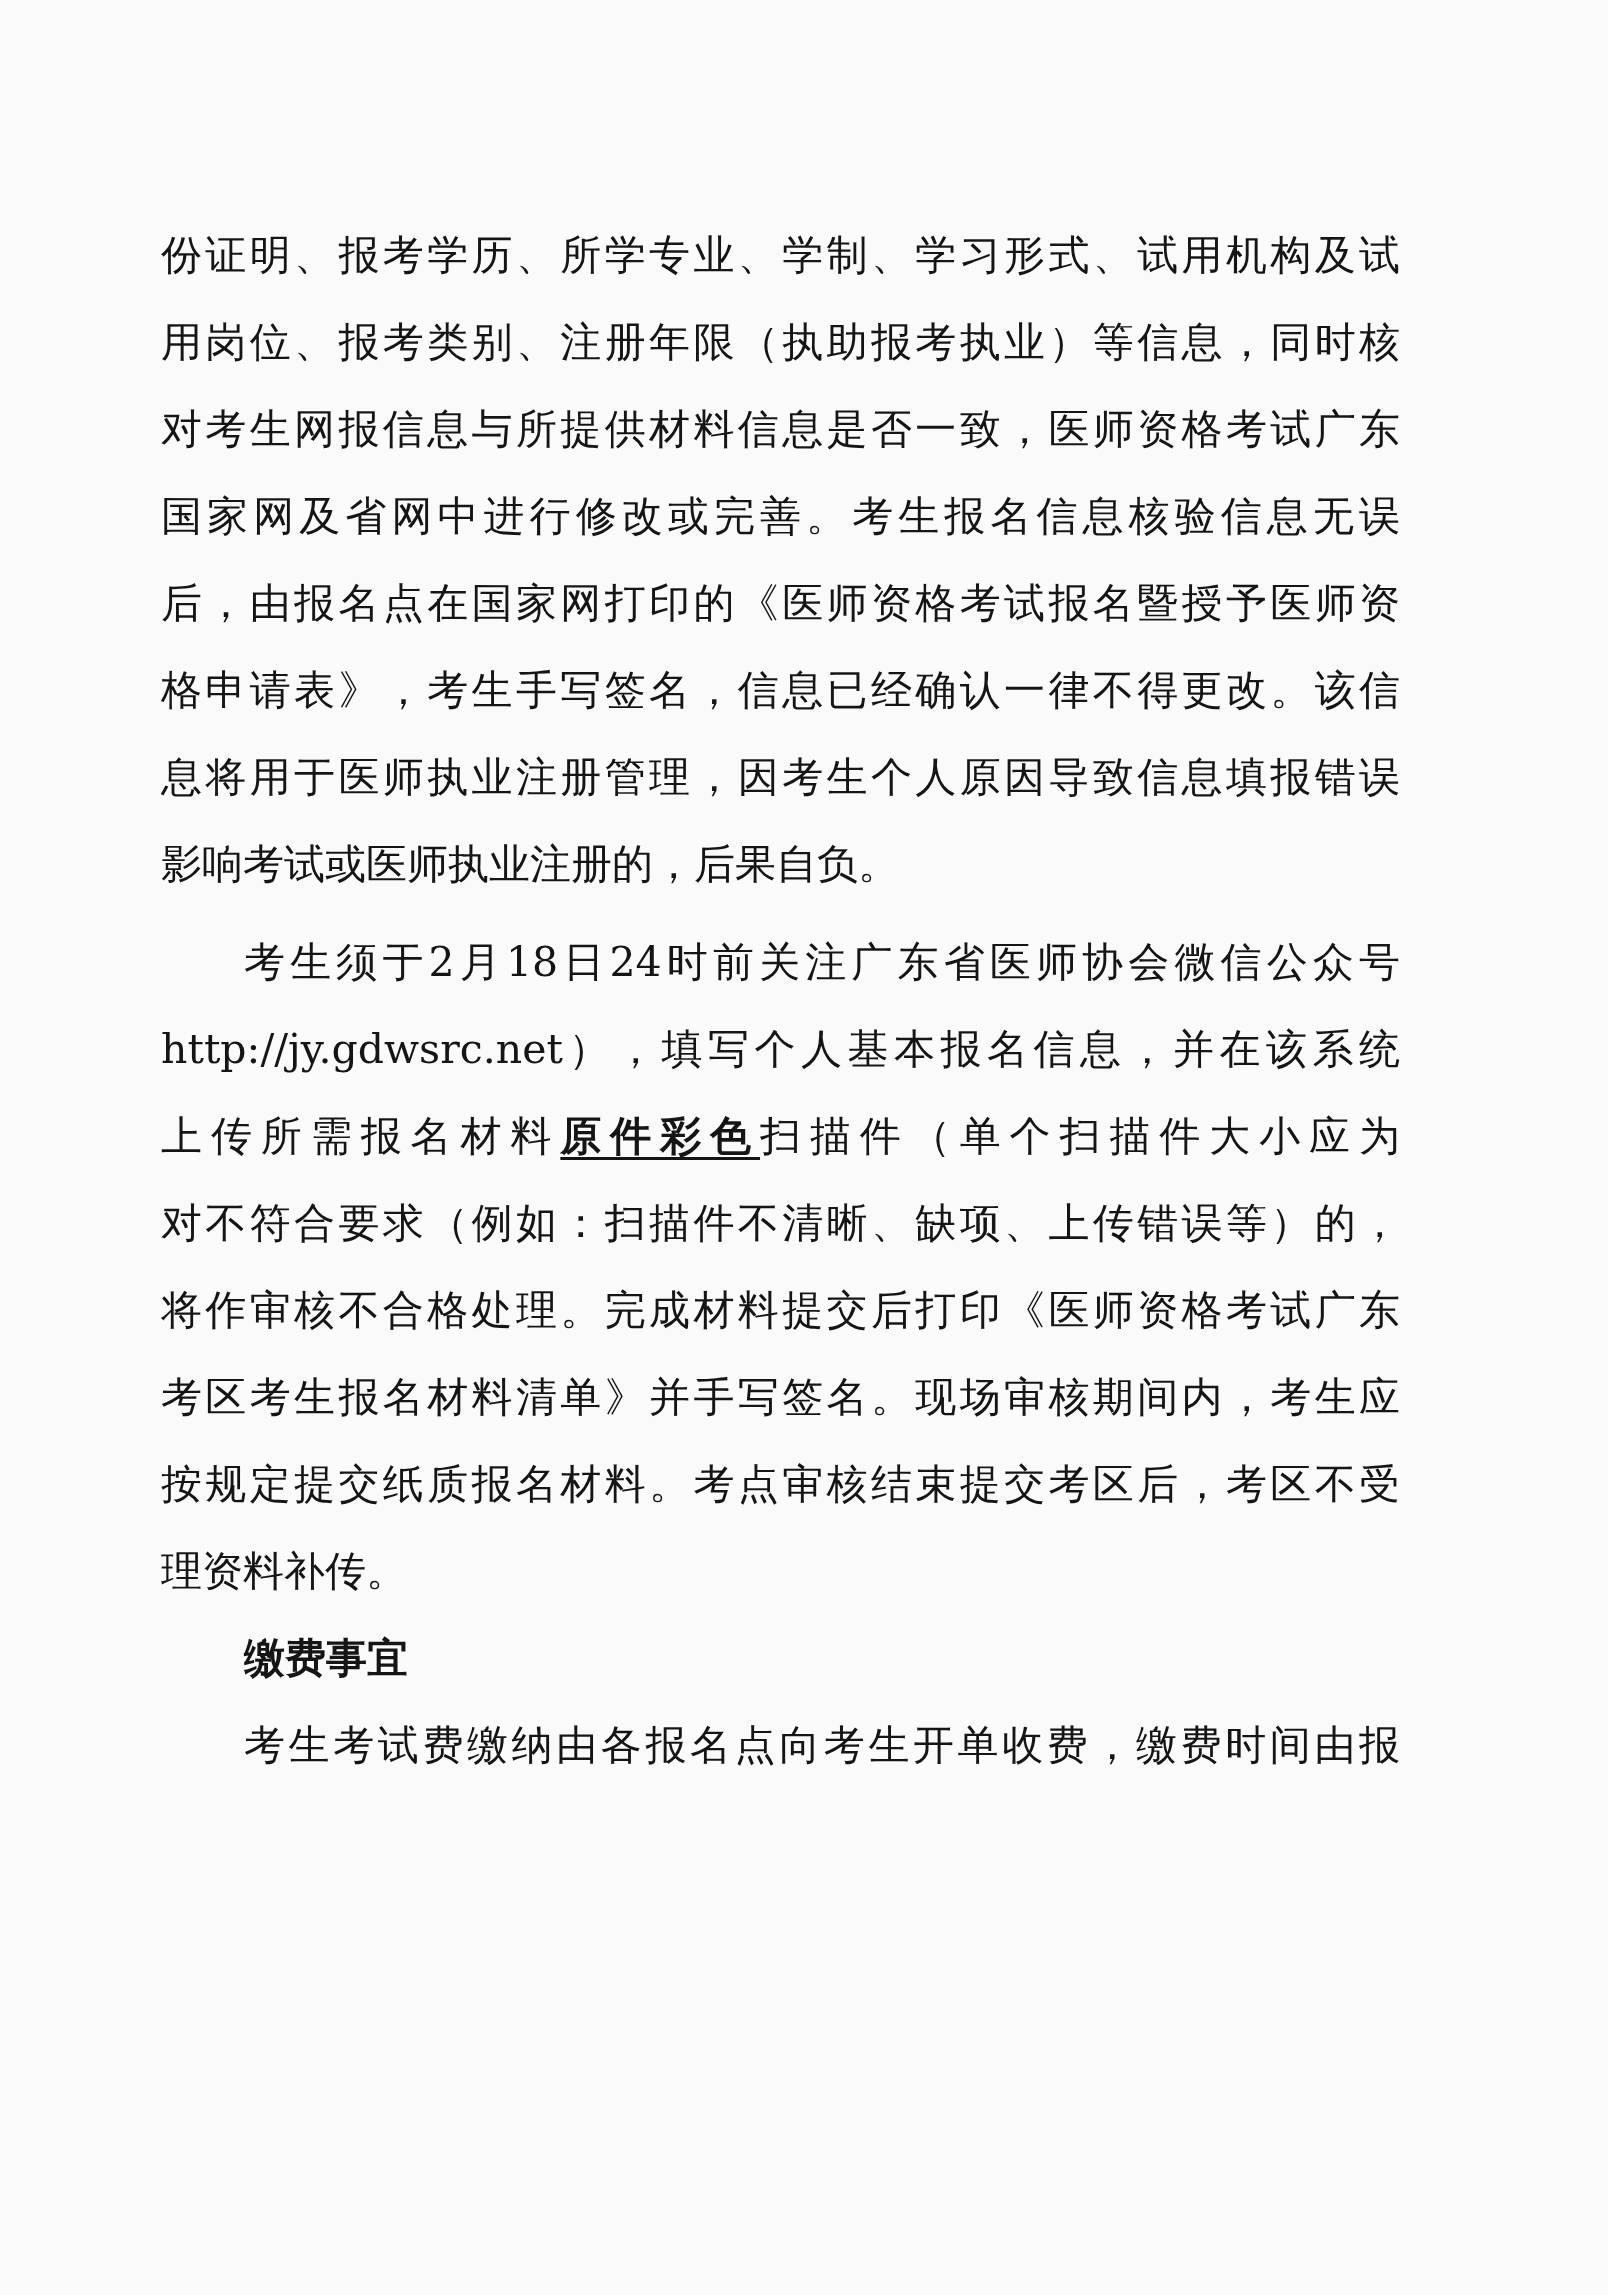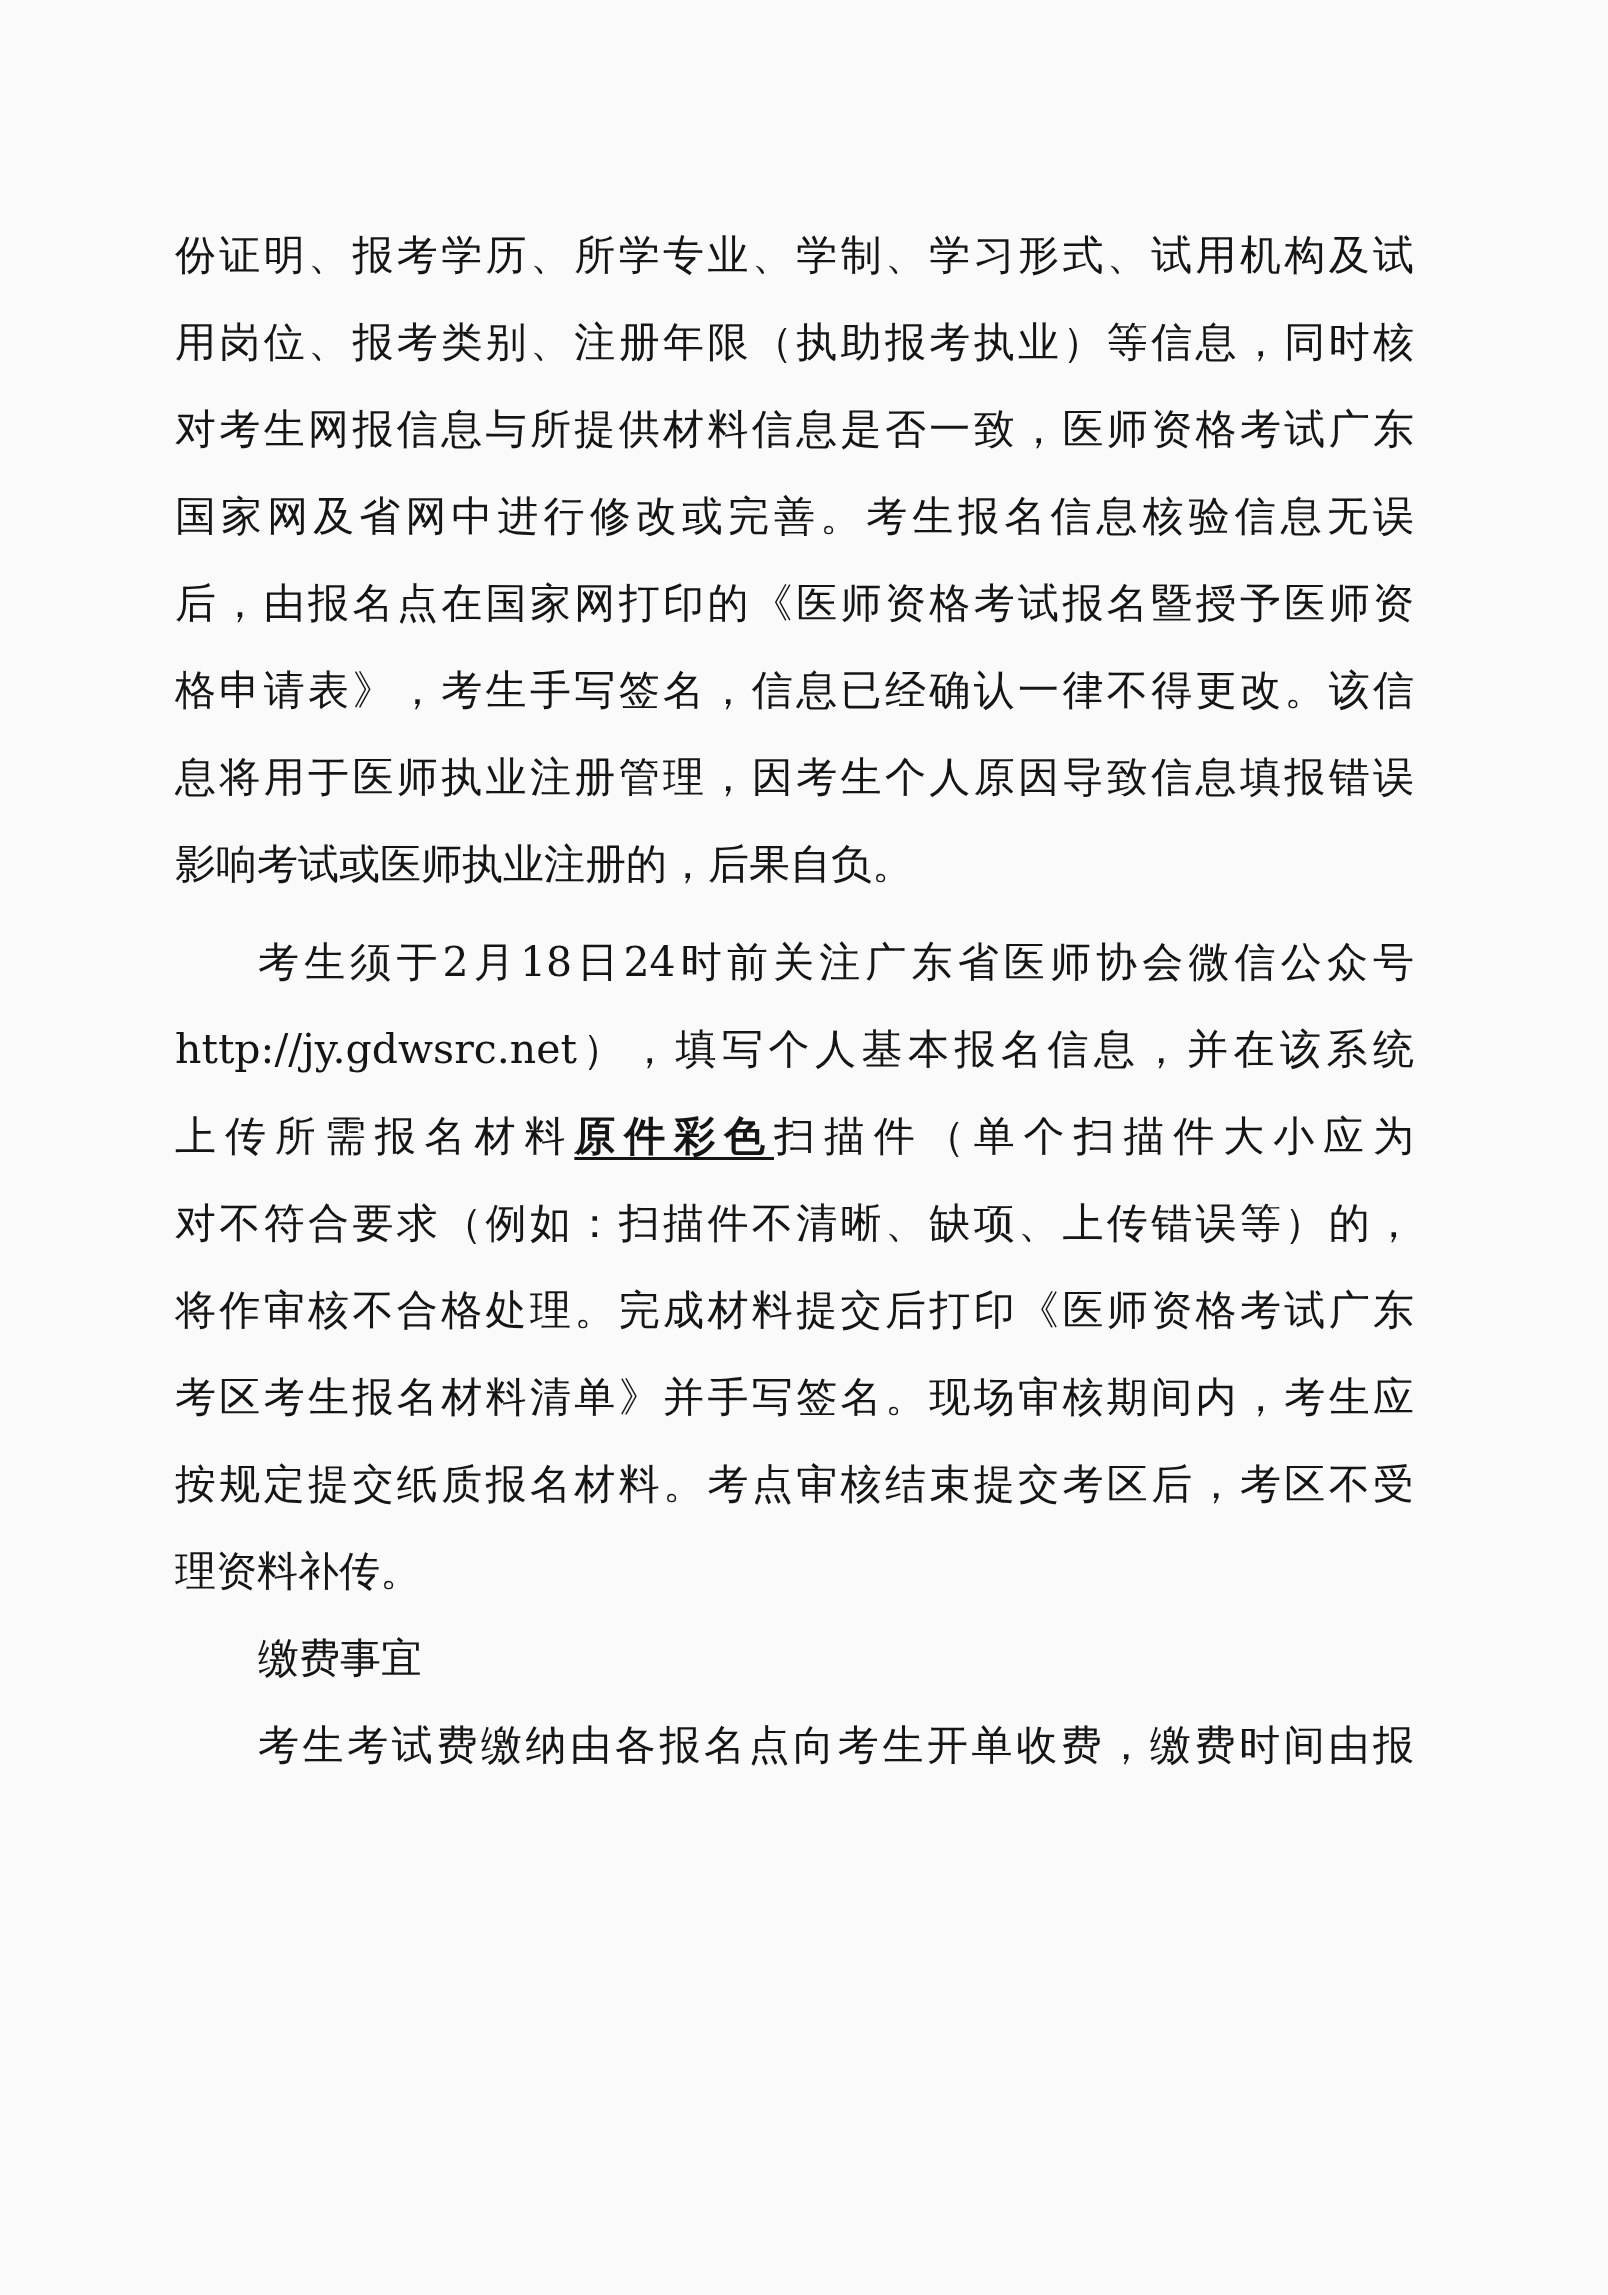--- a/index.html
+++ b/index.html
@@ -5,39 +5,39 @@
     html, body { margin: 0; padding: 0; }
     body {
       width: 1609px; height: 2295px;
       background: #fbfafa;
       position: relative; overflow: hidden;
       font-family: "DejaVu Serif", "Liberation Serif", serif;
       color: #151515;
     }
     .page {
       position: absolute;
-      left: 175px; top: 212px;
+      left: 161px; top: 212px;
       width: 1239px;
     }
     .line {
       height: 87px;
       font-size: 41px;
       line-height: 87px;
       white-space: nowrap;
       text-align: justify;
       text-align-last: justify;
     }
     .line.last { text-align-last: left; }
     .line.indent { padding-left: 83px; }
     .b { font-weight: normal; }
     .u { font-weight: bold; text-decoration: underline; text-decoration-thickness: 2.7px; text-underline-offset: 6.7px; margin-top: 10px; }
     .gap { height: 10.7px; }
     .heading {
       height: 87px; line-height: 87px;
-      font-size: 41px; font-weight: normal;
+      font-size: 41px; font-weight: bold;
       padding-left: 83px;
     }
   </style>
 </head>
 <body>
 
 <div class="page">
 
   <div class="line">份证明、报考学历、所学专业、学制、学习形式、试用机构及试</div>
   <div class="line">用岗位、报考类别、注册年限（执助报考执业）等信息，同时核</div>

